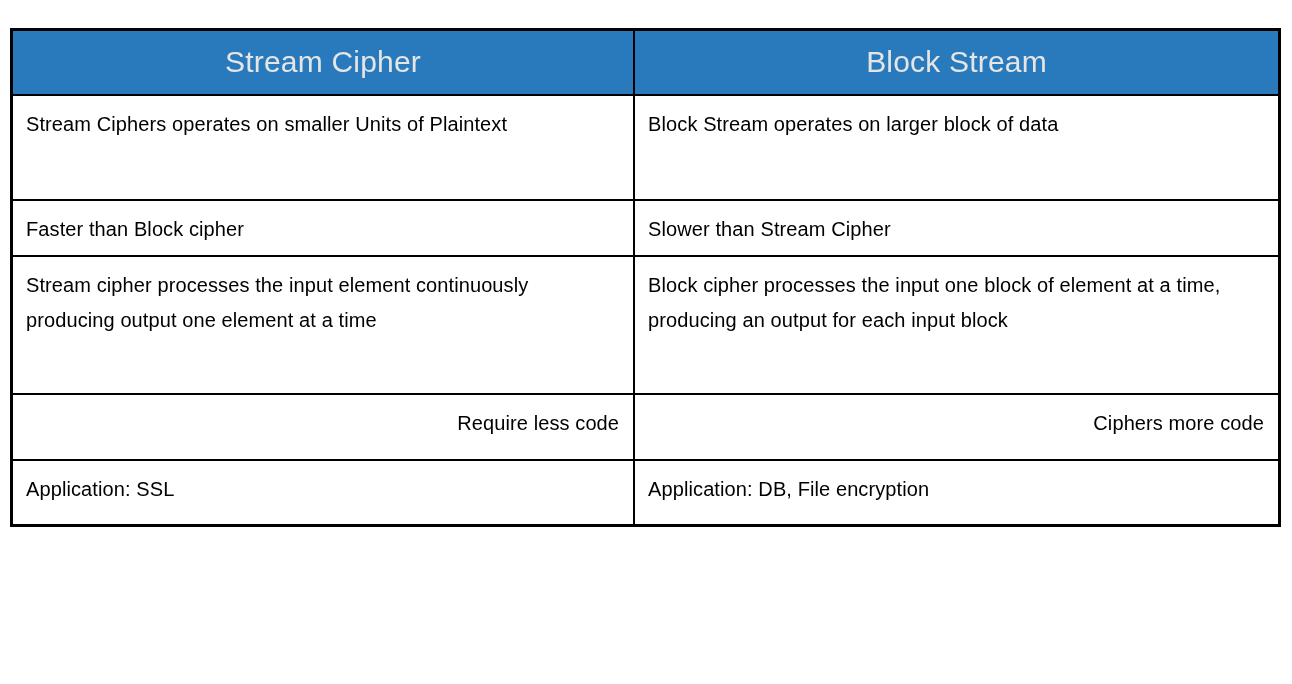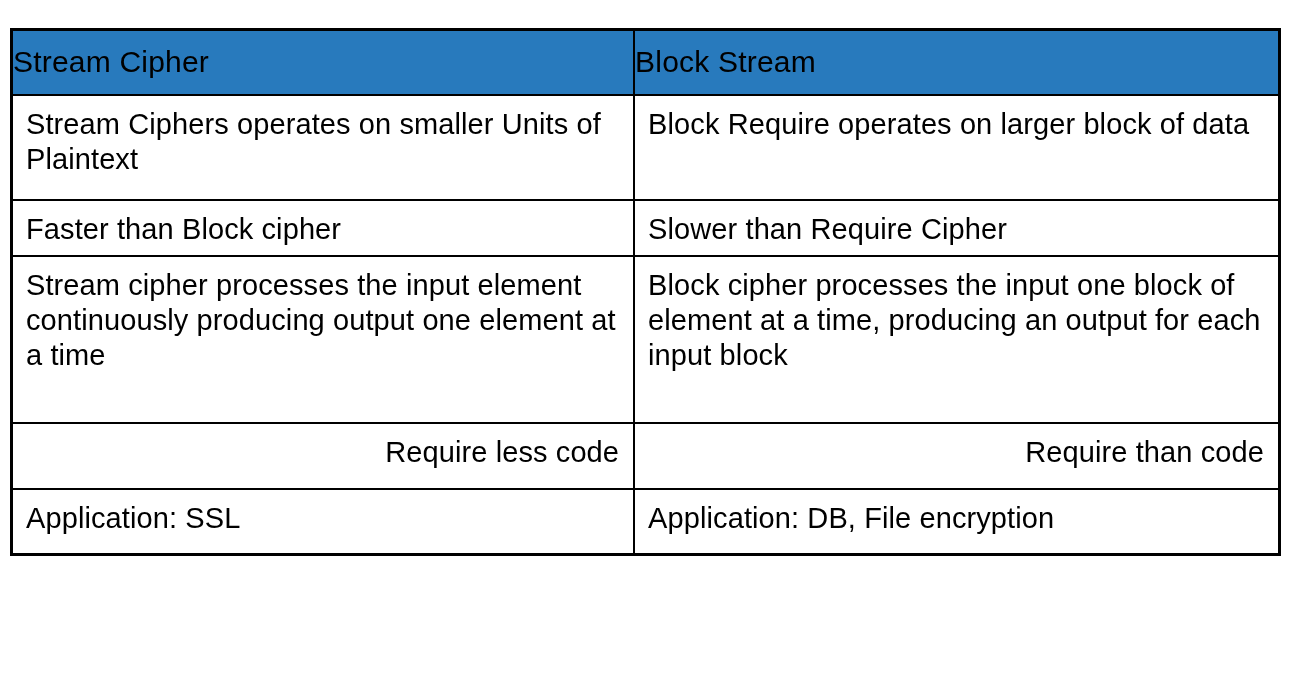--- a/index.html
+++ b/index.html
@@ -22,42 +22,42 @@
     top: 28px;
     width: 1271px;
     border-collapse: collapse;
     table-layout: fixed;
     border: 3px solid #000000;
   }
   table.cipher-table col.col-stream { width: 49.1%; }
   table.cipher-table col.col-block  { width: 50.9%; }
   table.cipher-table th {
     background: #287ABD;
-    color: #000000;
+    color: #e5e5e5;
     font-size: 30px;
     font-weight: 400;
-    text-align: left;
+    text-align: center;
     vertical-align: middle;
     height: 65px;
     border: 2px solid #000000;
     letter-spacing: 0.2px;
   }
   table.cipher-table td {
     border: 2px solid #000000;
     color: #000000;
-    font-size: 29px;
+    font-size: 20px;
     line-height: 35px;
     text-align: left;
     vertical-align: top;
     padding: 11px 14px 8px 13px;
     letter-spacing: 0.1px;
   }
   tbody tr:nth-child(1) td { height: 105px; }
   tbody tr:nth-child(2) td { height: 48px; }
-  tbody tr:nth-child(3) td { height: 167px; }
+  tbody tr:nth-child(3) td { height: 138px; }
   tbody tr:nth-child(4) td { height: 66px; text-align: right; }
   tbody tr:nth-child(5) td { height: 66px; }
   tbody tr:nth-child(6) td { height: 66px; }
   tbody tr:nth-child(7) td { height: 63px; }
 </style>
 </head>
 <body>
 
 <div class="page">
   <table class="cipher-table">
@@ -67,33 +67,33 @@
     </colgroup>
     <thead>
       <tr>
         <th>Stream Cipher</th>
         <th>Block Stream</th>
       </tr>
     </thead>
     <tbody>
       <tr>
         <td>Stream Ciphers operates on smaller Units of Plaintext</td>
-        <td>Block Require operates on larger block of data</td>
+        <td>Block Stream operates on larger block of data</td>
       </tr>
       <tr>
         <td>Faster than Block cipher</td>
-        <td>Slower than Require Cipher</td>
+        <td>Slower than Stream Cipher</td>
       </tr>
       <tr>
         <td>Stream cipher processes the input element continuously producing output one element at a time</td>
         <td>Block cipher processes the input one block of element at a time, producing an output for each input block</td>
       </tr>
       <tr>
         <td>Require less code</td>
-        <td>Require than code</td>
+        <td>Ciphers more code</td>
       </tr>
       <tr>
         <td>Application: SSL</td>
         <td>Application: DB, File encryption</td>
       </tr>
     </tbody>
   </table>
 </div>
 
 </body></html>

